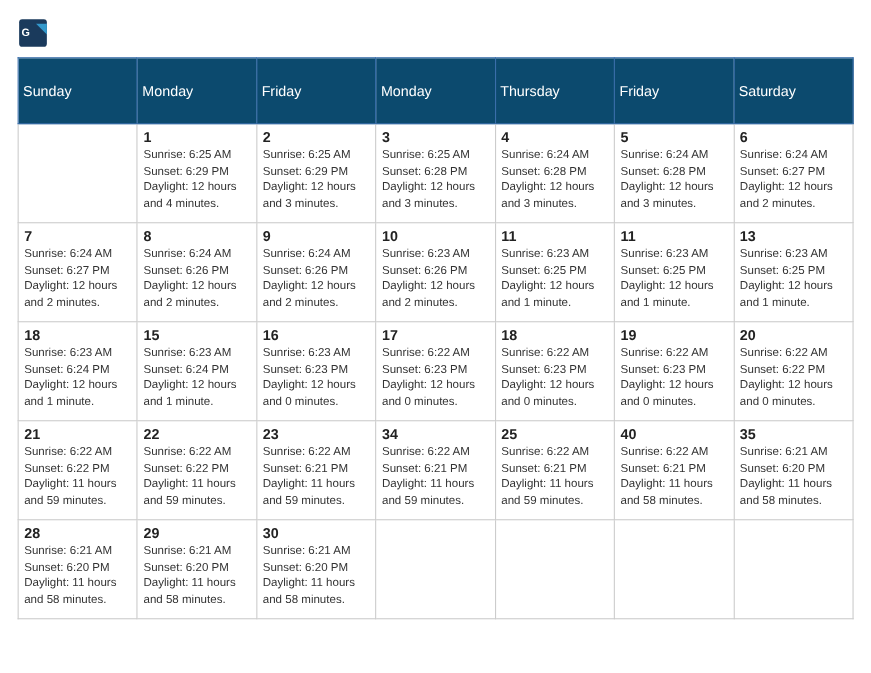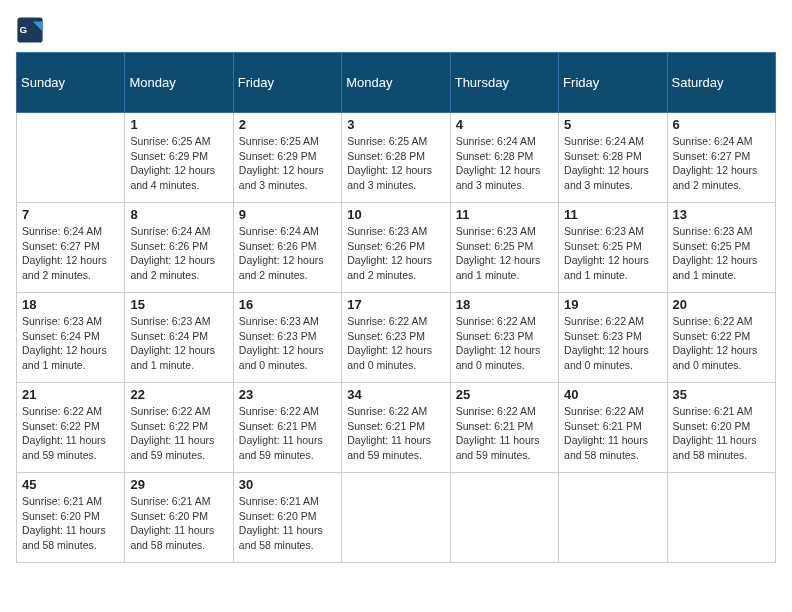--- a/index.html
+++ b/index.html
@@ -230,21 +230,21 @@
           <span class="day-number">40</span>
           <div class="day-info">Sunrise: 6:22 AM<br>Sunset: 6:21 PM<br>Daylight: 11 hours<br>and 58 minutes.</div>
         </td>
         <td>
           <span class="day-number">35</span>
           <div class="day-info">Sunrise: 6:21 AM<br>Sunset: 6:20 PM<br>Daylight: 11 hours<br>and 58 minutes.</div>
         </td>
       </tr>
       <tr class="week-row">
         <td>
-          <span class="day-number">45</span>
+          <span class="day-number">28</span>
           <div class="day-info">Sunrise: 6:21 AM<br>Sunset: 6:20 PM<br>Daylight: 11 hours<br>and 58 minutes.</div>
         </td>
         <td>
           <span class="day-number">29</span>
           <div class="day-info">Sunrise: 6:21 AM<br>Sunset: 6:20 PM<br>Daylight: 11 hours<br>and 58 minutes.</div>
         </td>
         <td>
           <span class="day-number">30</span>
           <div class="day-info">Sunrise: 6:21 AM<br>Sunset: 6:20 PM<br>Daylight: 11 hours<br>and 58 minutes.</div>
         </td>

